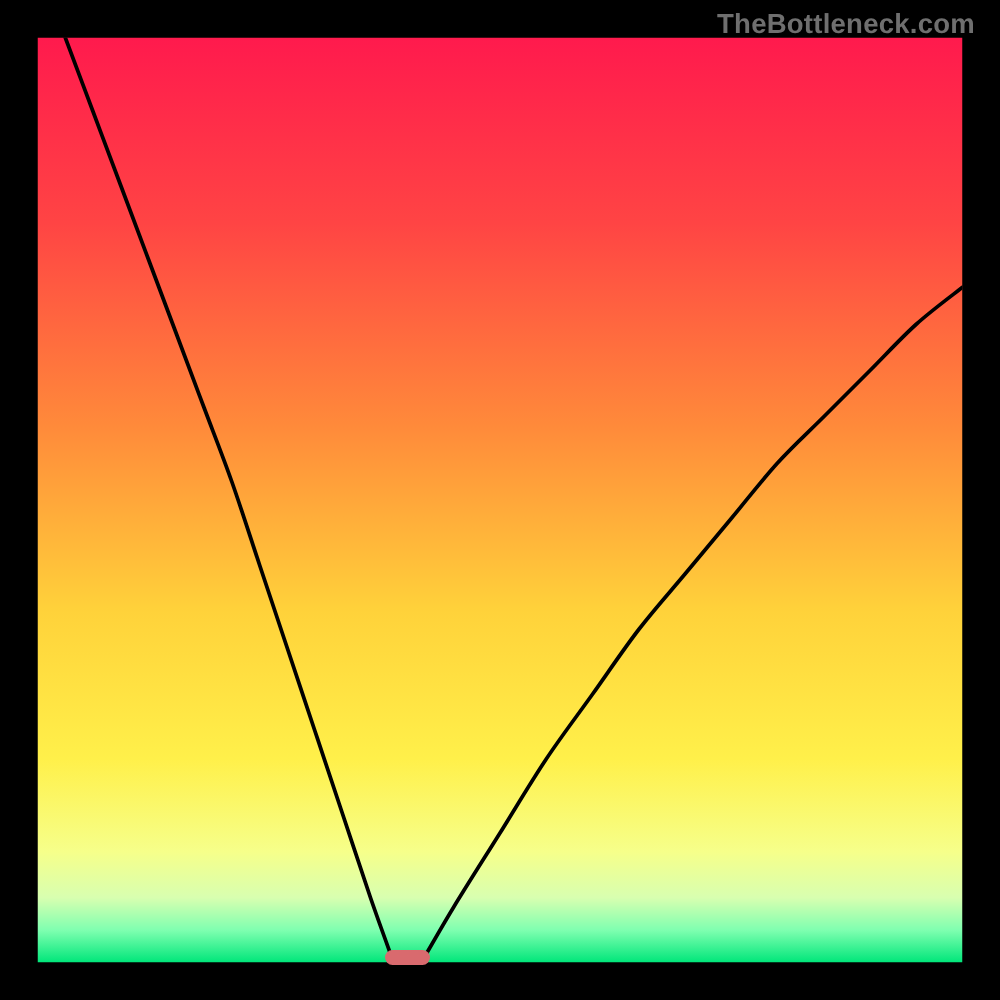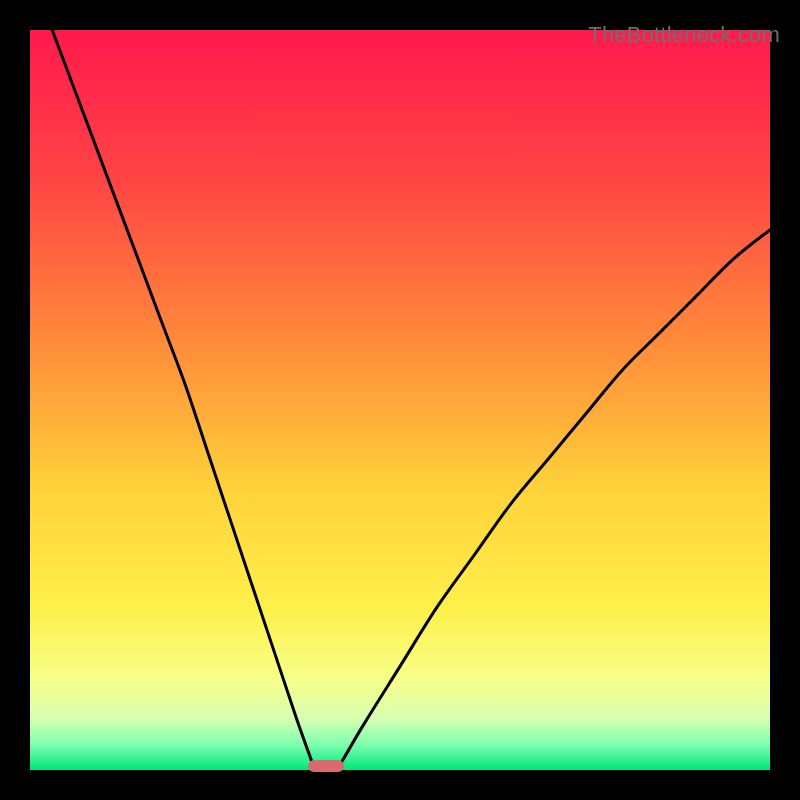--- a/index.html
+++ b/index.html
@@ -21,25 +21,25 @@
   }
   .plot {
     position: absolute;
     left: 0;
     top: 0;
     width: 740px;
     height: 740px;
   }
   .watermark {
     position: absolute;
-    top: 22px;
+    top: 6px;
     right: 20px;
     color: #6f6f6f;
     font-size: 22px;
-    font-weight: 400;
+    font-weight: 700;
     letter-spacing: 0.2px;
   }
   .curve {
     position: absolute;
     left: 0;
     top: 0;
     width: 740px;
     height: 740px;
     pointer-events: none;
   }

